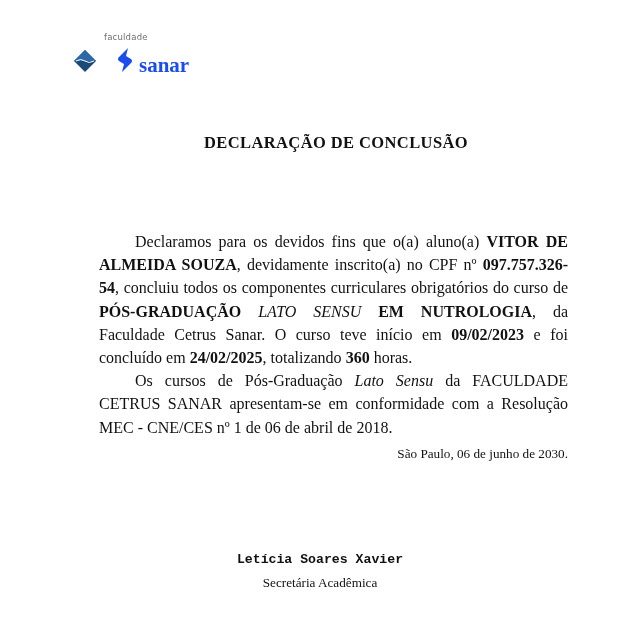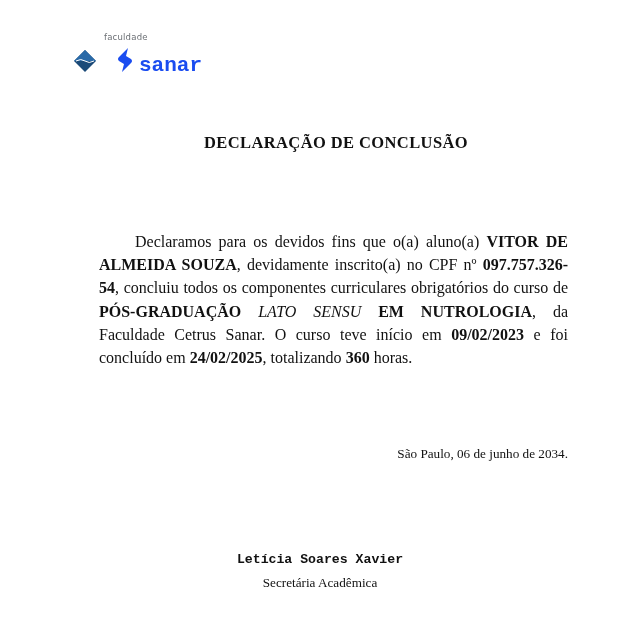--- a/index.html
+++ b/index.html
@@ -59,21 +59,21 @@
       align-items: center;
       height: 46px;
     }
     .sanar-mark {
       width: 18px;
       height: 26px;
       margin-top: 14px;
       margin-right: 5px;
     }
     .sanar-word {
-      font-family: Liberation Mono, monospace;
+      font-family: Liberation Serif, serif;
       font-weight: bold;
       font-size: 21px;
       color: #1a4cf0;
       margin-top: 24px;
     }
     .title {
       position: absolute;
       left: 0;
       width: 640px;
       top: 133px;
@@ -130,20 +130,21 @@
       <path d="M12 1 L3 10 Q1 12 3 14 L8 17 L6 25 L15 16 Q17 14 15 12 L10 9 Z" fill="#1a4cf0"></path>
     </svg>
     <span class="sanar-word">sanar</span>
   </div>
 </div>
 
 <div class="title">DECLARAÇÃO DE CONCLUSÃO</div>
 
 <div class="body-text">
   <p><span>Declaramos para os devidos fins que o(a) aluno(a) </span><b>VITOR DE ALMEIDA SOUZA</b><span>, devidamente inscrito(a) no CPF nº </span><b>097.757.326-54</b><span>, concluiu todos os componentes curriculares obrigatórios do curso de </span><b><span>PÓS-GRADUAÇÃO </span><i style="font-weight:normal">LATO SENSU</i><span> EM NUTROLOGIA</span></b><span>, da Faculdade Cetrus Sanar. O curso teve início em </span><b>09/02/2023</b><span> e foi concluído em </span><b>24/02/2025</b><span>, totalizando </span><b>360</b><span> horas.</span></p>
+  <p><span>Os cursos de Pós-Graduação </span><i>Lato Sensu</i><span> da FACULDADE CETRUS SANAR apresentam-se em conformidade com a Resolução MEC - CNE/CES nº 1 de 06 de abril de 2018.</span></p>
 </div>
 
-<div class="place-date">São Paulo, 06 de junho de 2034.</div>
+<div class="place-date">São Paulo, 06 de junho de 2030.</div>
 
 <div class="signature">
   <div class="name">Letícia Soares Xavier</div>
   <div>Secretária Acadêmica</div>
 </div>
 
 </body></html>

